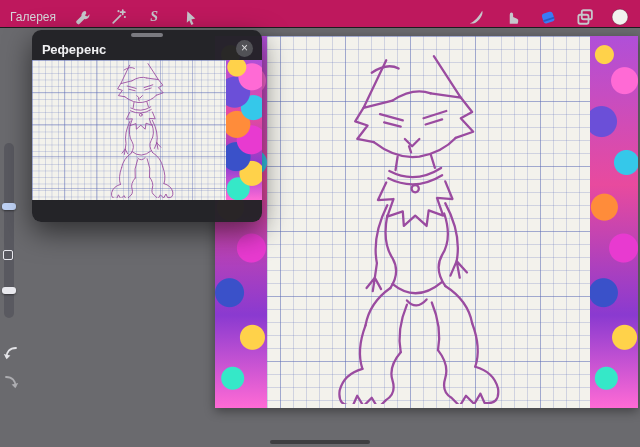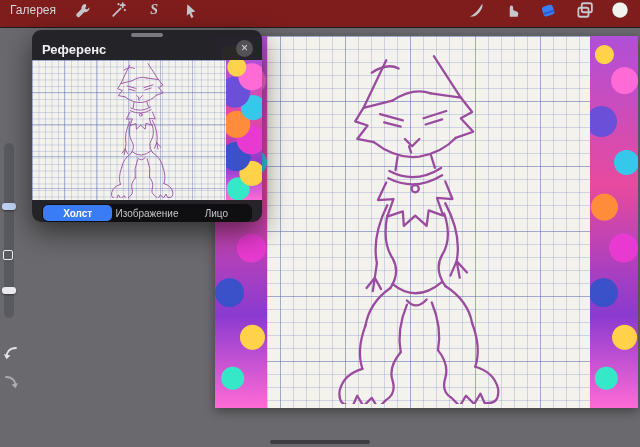--- a/index.html
+++ b/index.html
@@ -6,21 +6,21 @@
   body{
     width:640px;height:447px;position:relative;overflow:hidden;
     background:#6a6a6e;
     font-family:"Liberation Sans", sans-serif;
     -webkit-font-smoothing:antialiased;
   }
 
   
   .topbar{
     position:absolute;top:0;left:0;right:0;height:28px;
-    background:#7f1d1d;display:flex;align-items:flex-start;justify-content:space-between;
+    background:#be185d;display:flex;align-items:flex-end;justify-content:space-between;
     padding:0 10px;box-sizing:border-box;z-index:30;
     border-bottom:1px solid #1c1c1f;
   }
   .tb-left,.tb-right{display:flex;align-items:center;}
   .tb-left{gap:16px;}
   .tb-right{gap:16px;}
   .gallery-label{color:#d6d6da;font-size:12px;cursor:default;}
   .tool{width:20px;height:20px;display:flex;align-items:center;justify-content:center;}
   .tool svg{display:block;}
   .icon-stroke{stroke:#c6c6cb;fill:none;stroke-width:1.6;stroke-linecap:round;stroke-linejoin:round;}
@@ -247,25 +247,20 @@
   <div class="ref-header">
     <span class="ref-title">Референс</span>
     <span class="ref-close">×</span>
   </div>
   <div class="ref-preview">
     <svg class="sketch-mini sketch" viewBox="0 0 240 340">
         <use href="#char-sketch"></use>
       </svg>
     <div class="art-strip right"></div>
   </div>
-  <div class="ref-tabs">
-    <div class="ref-tab active">Холст</div>
-    <div class="ref-tab">Изображение</div>
-    <div class="ref-tab">Лицо</div>
-  </div>
 </div>
 
 <div class="side-track">
   <div class="slider-handle size"></div>
   <div class="modify-btn"></div>
   <div class="slider-handle opacity"></div>
 </div>
 <div class="undo-btn">
   <svg width="16" height="16" viewBox="0 0 16 16">
     <path class="arrow-icon" d="M13 3 C6.5 3 3.5 7 3.6 12"></path>

